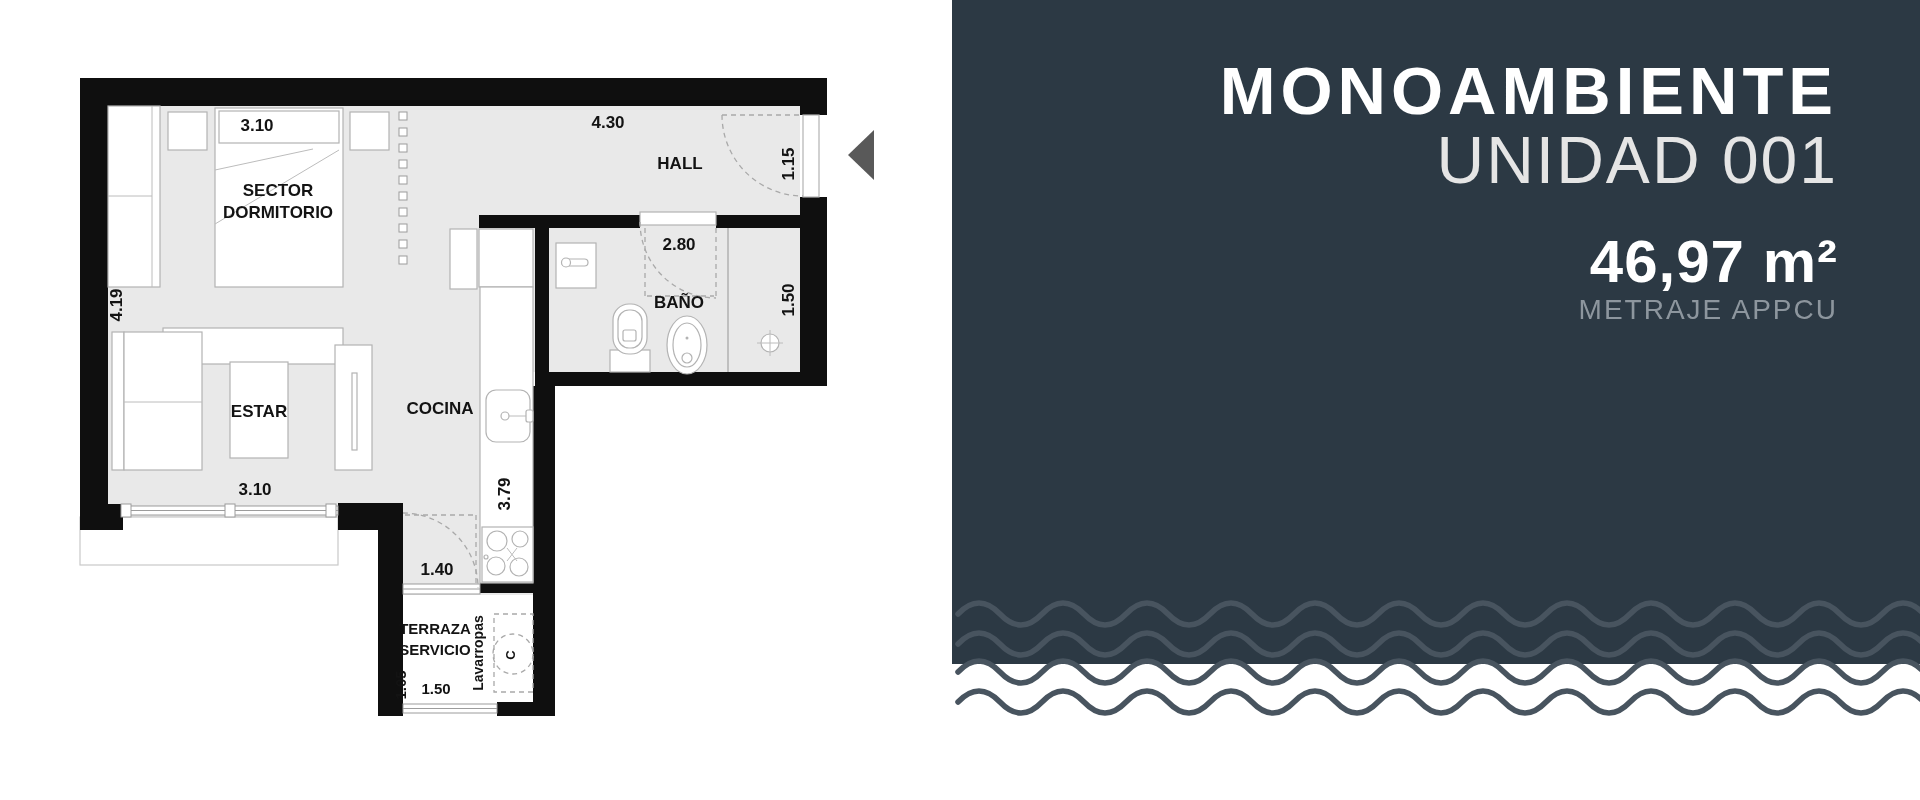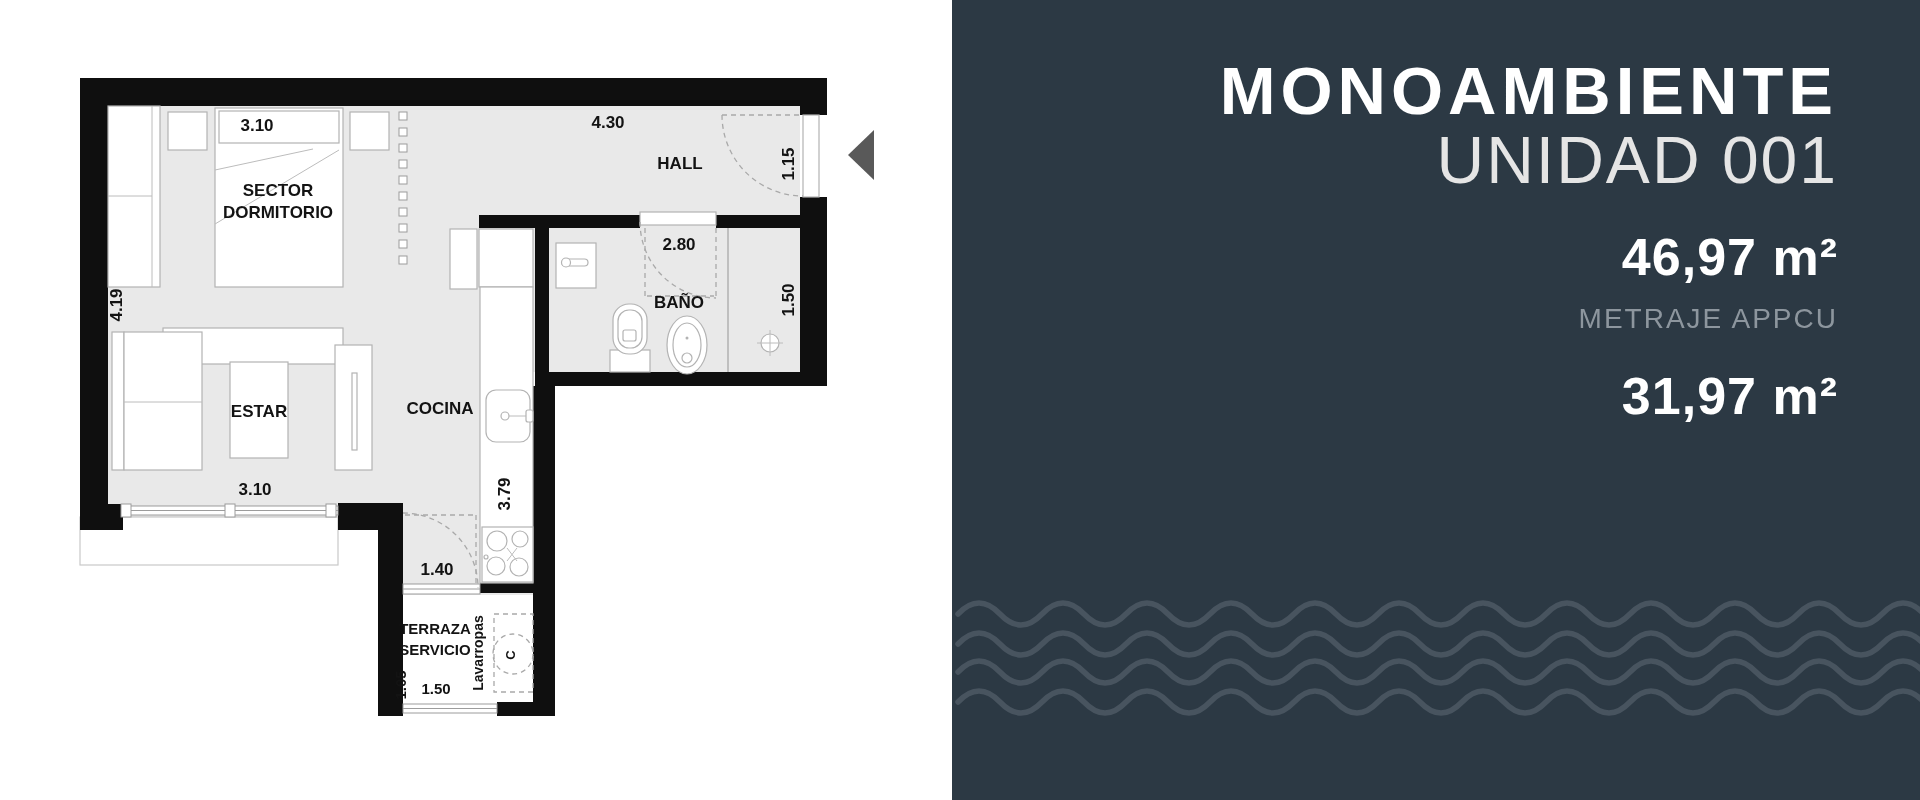--- a/index.html
+++ b/index.html
@@ -1,29 +1,29 @@
 <!DOCTYPE html>
 <html><head>
 <meta charset="utf-8">
 <style>
   html,body{margin:0;padding:0;background:#ffffff;}
   .stage{position:relative;width:1920px;height:800px;overflow:hidden;background:#ffffff;
          font-family:"Liberation Sans", sans-serif;}
   .plan-svg{position:absolute;left:0;top:0;}
   
-  .panel{position:absolute;left:952px;top:0;width:968px;height:800px;}
+  .panel{position:absolute;left:952px;top:0;width:968px;height:664px;}
   .panel-inner{position:absolute;top:0;right:82px;left:40px;text-align:right;}
   .panel-title{margin-top:56px;font-size:67px;font-weight:700;letter-spacing:5px;
                line-height:1.05;color:#ffffff;white-space:nowrap;}
   .panel-subtitle{font-size:66px;font-weight:400;letter-spacing:2px;line-height:1.05;
                   color:#e5e5e5;white-space:nowrap;}
   .metric{margin-top:34px;}
   .metric:first-of-type{margin-top:62px;}
-  .metric-value{font-size:52px;font-weight:700;color:#ffffff;letter-spacing:1px;line-height:1.05;}
-  .metric-label{font-size:28px;font-weight:400;color:#8d969e;letter-spacing:2px;line-height:1.1;margin-top:20px;}
+  .metric-value{font-size:60px;font-weight:700;color:#ffffff;letter-spacing:1px;line-height:1.05;}
+  .metric-label{font-size:28px;font-weight:400;color:#8d969e;letter-spacing:2px;line-height:1.1;margin-top:2px;}
   .waves{position:absolute;left:0;top:596px;}
   
   .dim{font-family:"Liberation Sans",sans-serif;font-size:17px;font-weight:700;fill:#131313;}
   .room{font-family:"Liberation Sans",sans-serif;font-size:17px;font-weight:700;fill:#131313;}
   .room-sm{font-family:"Liberation Sans",sans-serif;font-size:15px;font-weight:700;fill:#131313;}
   .furn{fill:#ffffff;stroke:#b3b3b3;stroke-width:1.2;}
   .furn-line{stroke:#bcbcbc;stroke-width:1;fill:none;}
   .dash{fill:none;stroke:#a9a9a9;stroke-width:1.3;stroke-dasharray:5 4;}
   .wall{fill:#0f0f0f;}
   .floor{fill:#e9e9e9;}
@@ -209,21 +209,20 @@
   <div class="panel" style="background:#2c3944;">
     <div class="panel-inner">
       <div class="panel-title">MONOAMBIENTE</div>
       <div class="panel-subtitle">UNIDAD 001</div>
 
       <div class="metric">
         <div class="metric-value">46,97 m²</div>
         <div class="metric-label">METRAJE APPCU</div>
       </div>
       <div class="metric">
-        <div class="metric-value">31,97 m²</div>
       </div>
       <div class="metric">
       </div>
     </div>
 
     <svg class="waves" width="968" height="130" viewBox="0 0 968 130" xmlns="http://www.w3.org/2000/svg">
       <defs>
         <path id="wave" fill="none" stroke="#48545f" stroke-width="5.5" stroke-linecap="round" d="M6,18 q21,-22 42,0 t42,0 t42,0 t42,0 t42,0 t42,0 t42,0 t42,0 t42,0 t42,0 t42,0 t42,0 t42,0 t42,0 t42,0 t42,0 t42,0 t42,0 t42,0 t42,0 t42,0 t42,0 t42,0"></path>
       </defs>
       <use href="#wave" x="0" y="0"></use>

